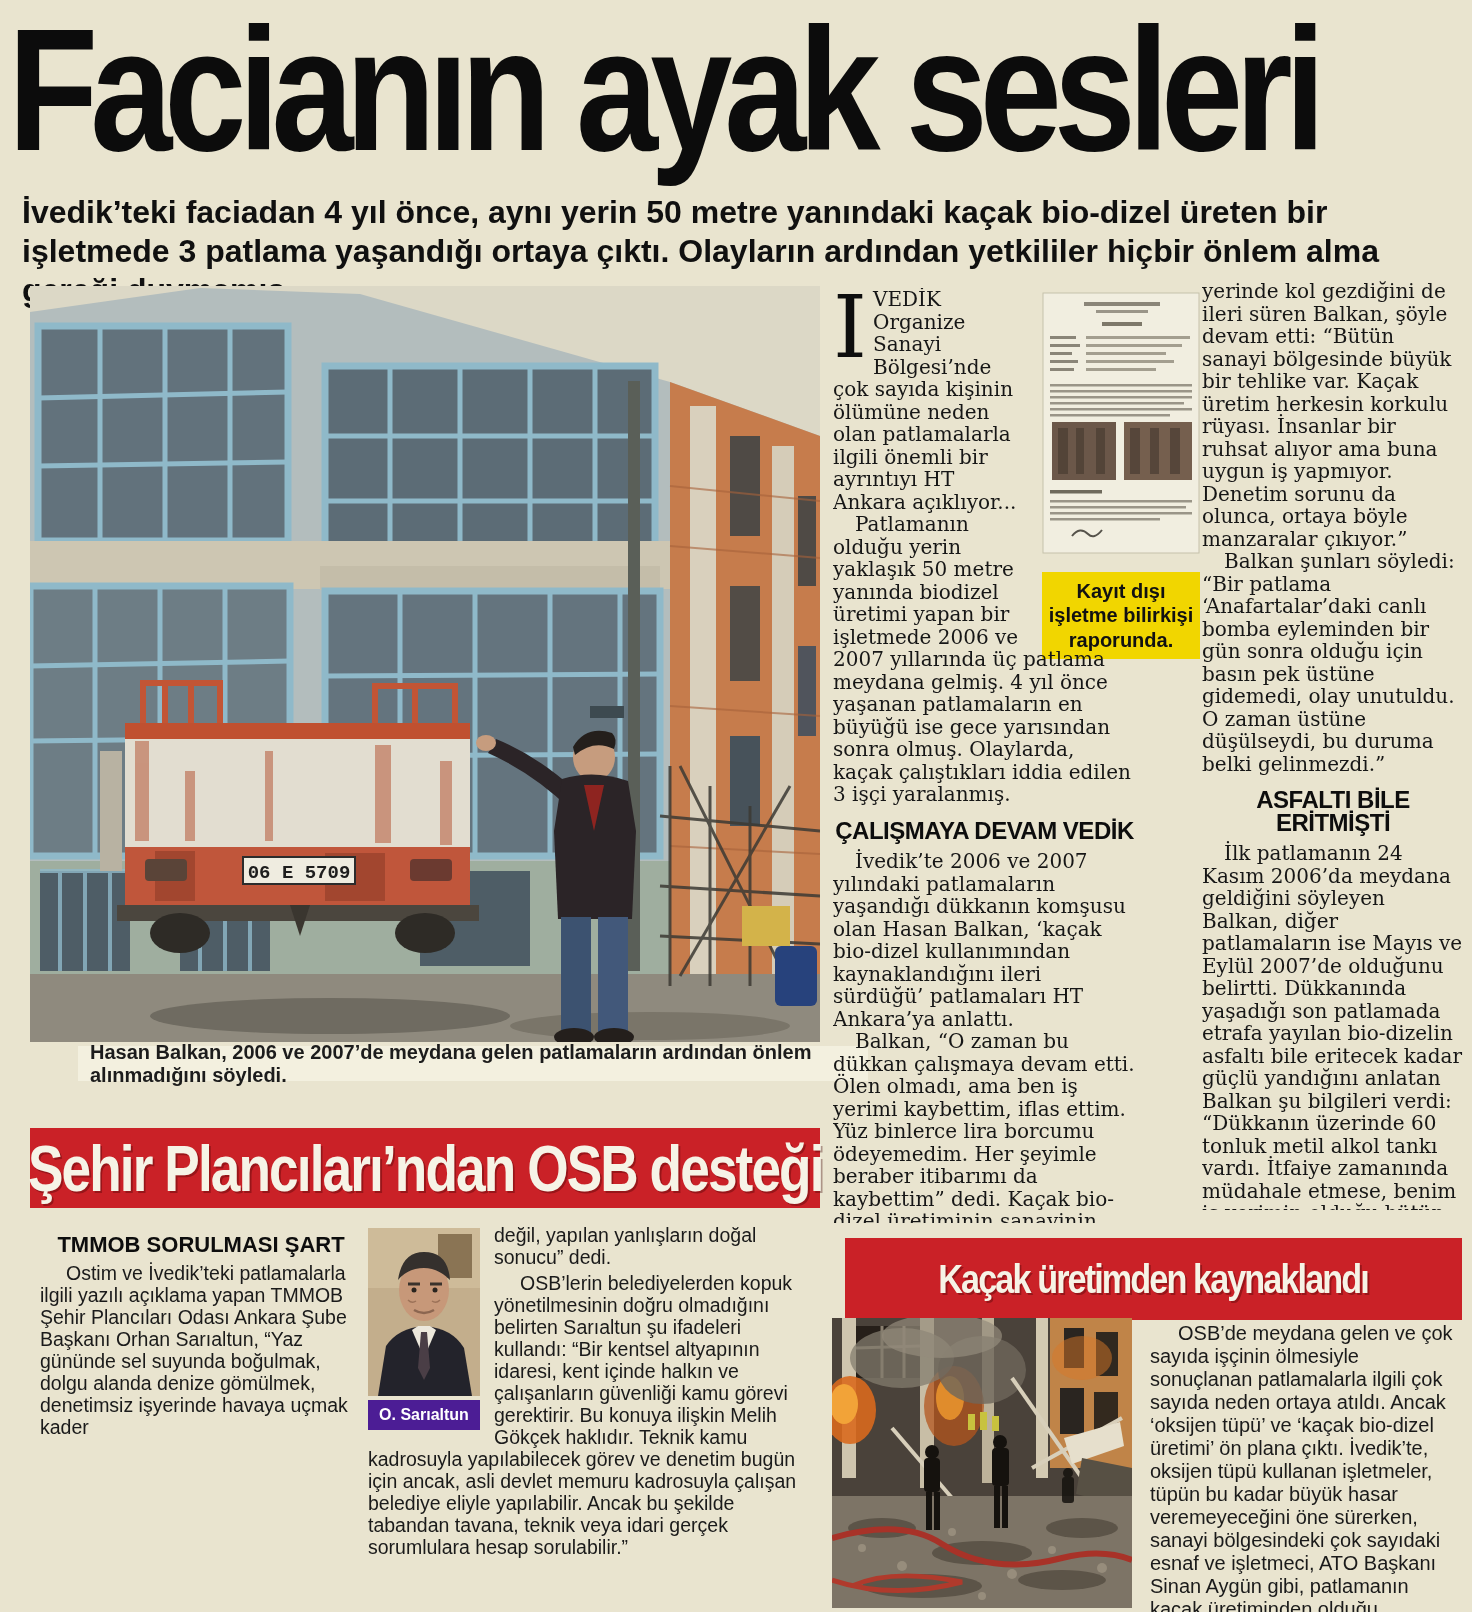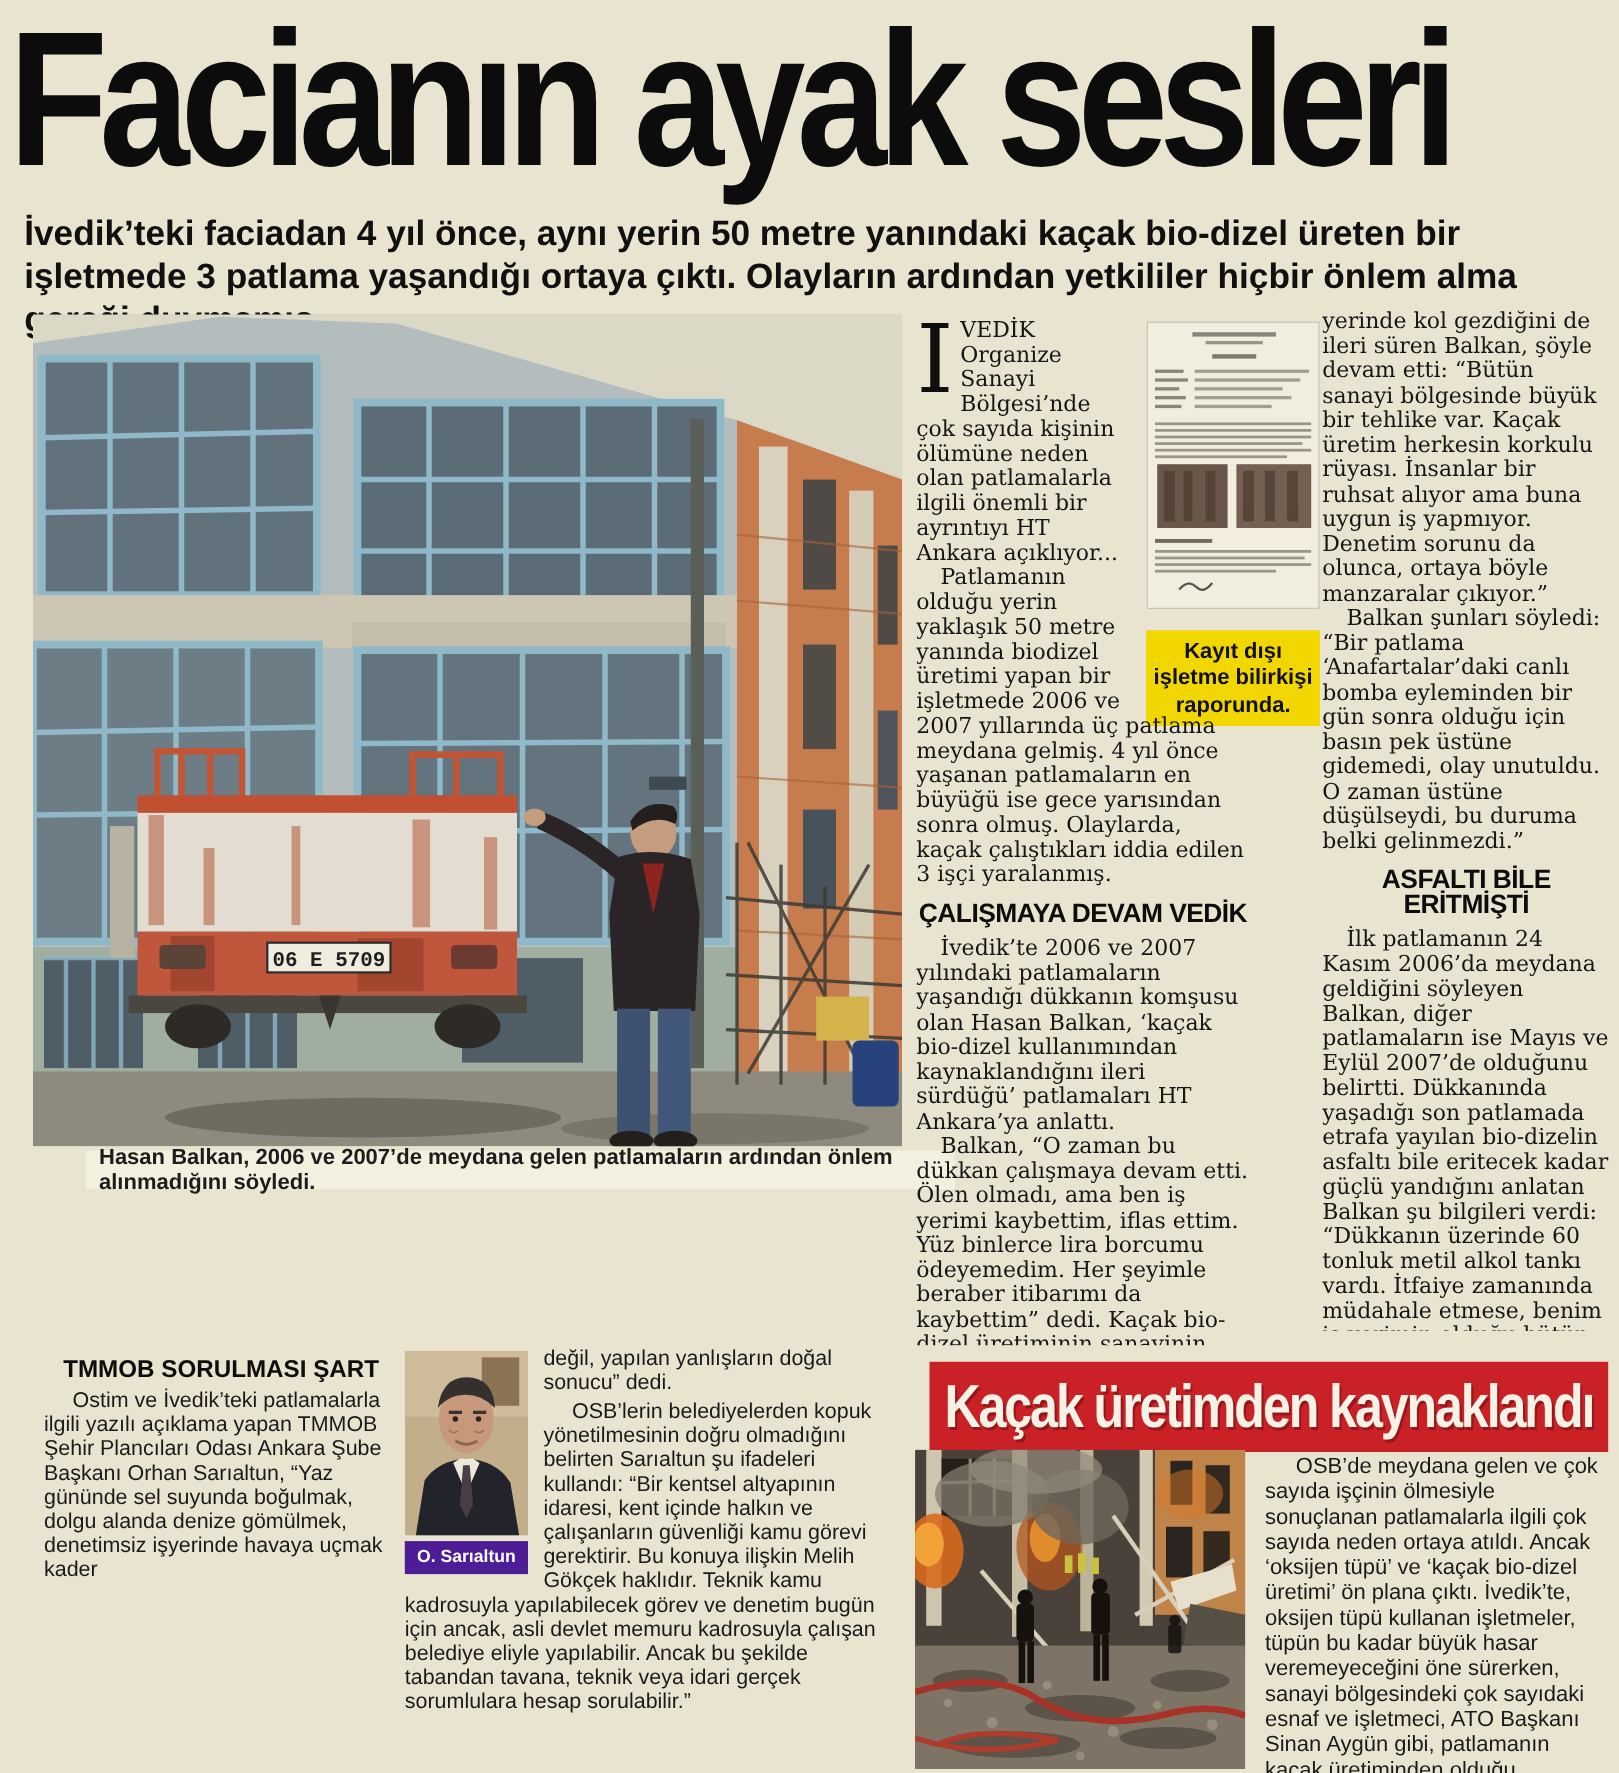--- a/index.html
+++ b/index.html
@@ -48,21 +48,21 @@
     margin-top:14px; background:#f1d600; color:#111; font-weight:700; font-size:20px;
     text-align:center; line-height:1.22; padding:7px 6px; 
   }
   
   .banner {
     position:absolute; background:#ca2127; color:#f6f3e6; font-weight:700;
     display:flex; align-items:center; justify-content:center; white-space:nowrap;
     text-shadow:2px 2px 0 rgba(60,0,0,0.35);
   }
   .banner-osb   { left:30px;  top:1128px; width:790px; height:80px; font-size:56px; }
-  .banner-kacak { left:845px; top:1238px; width:617px; height:82px; font-size:48px; }
+  .banner-kacak { left:845px; top:1238px; width:617px; height:82px; font-size:36px; }
   .banner span { transform:scale(0.95,1.15); letter-spacing:-2px; }
   
   .sanscol { font-size:19.5px; line-height:22px; color:#1a1a1a; }
   .sanscol p { margin:0 0 4px 0; text-indent:26px; }
   .osb-left  { position:absolute; left:40px;  top:1222px; width:322px; }
   .osb-right { position:absolute; left:368px; top:1224px; width:448px; }
   .sans-subhead {
     font-weight:700; font-size:22px; text-align:center; margin:12px 0 6px 0; text-indent:0;
     color:#0d0d0d;
   }
@@ -294,20 +294,23 @@
     <p>Balkan, “O zaman bu dükkan çalışmaya devam etti. Ölen olmadı, ama ben iş yerimi kaybettim, iflas ettim. Yüz binlerce lira borcumu ödeyemedim. Her şeyimle beraber itibarımı da kaybettim” dedi. Kaçak bio-dizel üretiminin sanayinin her</p>
   </div>
 
   <div class="serifcol col-right">
     <p class="noindent">yerinde kol gezdiğini de ileri süren Balkan, şöyle devam etti: “Bütün sanayi bölgesinde büyük bir tehlike var. Kaçak üretim herkesin korkulu rüyası. İnsanlar bir ruhsat alıyor ama buna uygun iş yapmıyor. Denetim sorunu da olunca, ortaya böyle manzaralar çıkıyor.”</p>
     <p>Balkan şunları söyledi: “Bir patlama ‘Anafartalar’daki canlı bomba eyleminden bir gün sonra olduğu için basın pek üstüne gidemedi, olay unutuldu. O zaman üstüne düşülseydi, bu duruma belki gelinmezdi.”</p>
     <div class="subhead">ASFALTI BİLE ERİTMİŞTİ</div>
     <p><span>İlk patlamanın 24 Kasım 2006’da meydana geldiğini söyleyen Balkan, diğer patlamaların ise Mayıs ve Eylül 2007’de olduğunu belirtti. Dükkanında yaşadığı son patlamada etrafa yayılan bio-dizelin asfaltı bile eritecek kadar güçlü yandığını anlatan Balkan şu bilgileri verdi: “Dükkanın üzerinde 60 tonluk metil alkol tankı vardı. İtfaiye zamanında müdahale etmese, benim iş yerimin olduğu bütün blok alevlere teslim olurdu. Faciadan dönüldü.”</span> </p>
   </div>
 
+  <div class="banner banner-osb">
+      <span>Şehir Plancıları’ndan OSB desteği</span>
+    </div>
 
   <div class="sanscol osb-left">
     <div class="sans-subhead">TMMOB SORULMASI ŞART</div>
     <p>Ostim ve İvedik’teki patlamalarla ilgili yazılı açıklama yapan TMMOB Şehir Plancıları Odası Ankara Şube Başkanı Orhan Sarıaltun, “Yaz gününde sel suyunda boğulmak, dolgu alanda denize gömülmek, denetimsiz işyerinde havaya uçmak kader</p>
   </div>
 
   <div class="sanscol osb-right">
     <div class="portrait">
       <svg width="112" height="168" viewBox="0 0 112 168">
         <rect width="112" height="168" fill="#c3ae8c"></rect>

